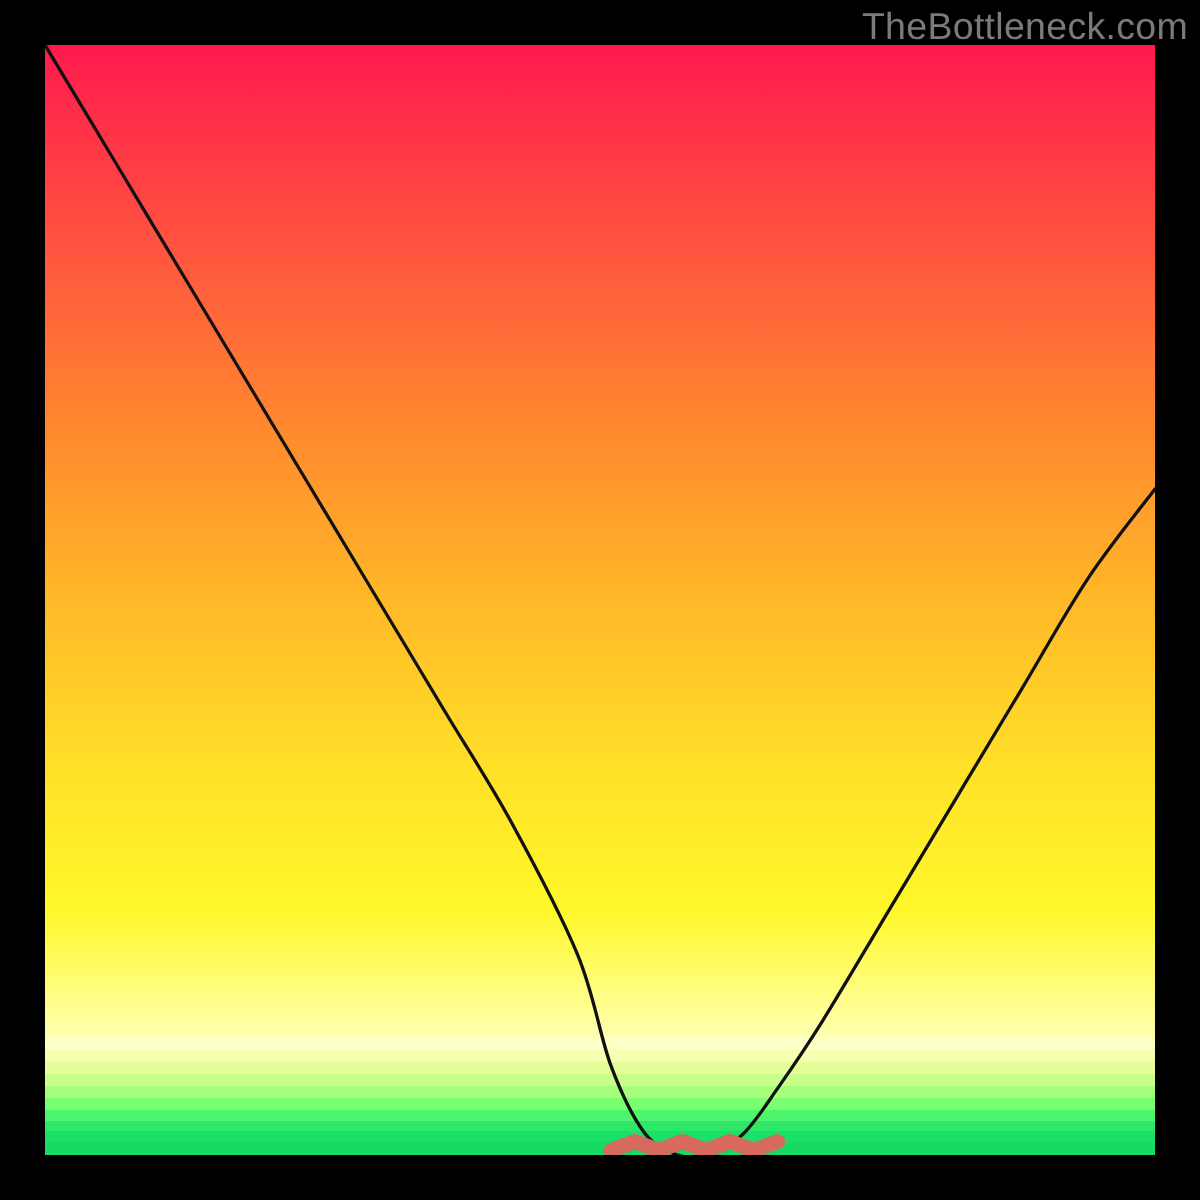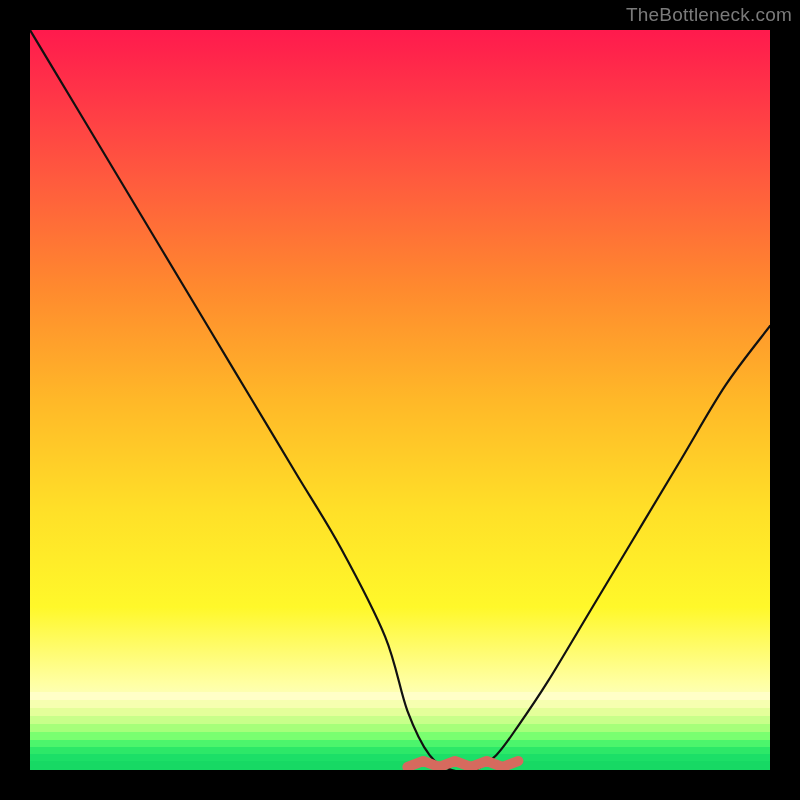--- a/index.html
+++ b/index.html
@@ -75,21 +75,21 @@
     stroke: #d66a5e;
     stroke-width: 10;
     stroke-linecap: round;
     stroke-linejoin: round;
   }
   .watermark {
     position: absolute;
     top: 4px;
     right: 8px;
     color: #7a7a7a;
-    font-size: 19px;
+    font-size: 25px;
     letter-spacing: 0.2px;
     font-weight: 500;
   }
 </style>
 </head>
 <body>
 
 <div class="stage">
 
   <div class="watermark">TheBottleneck.com</div>

